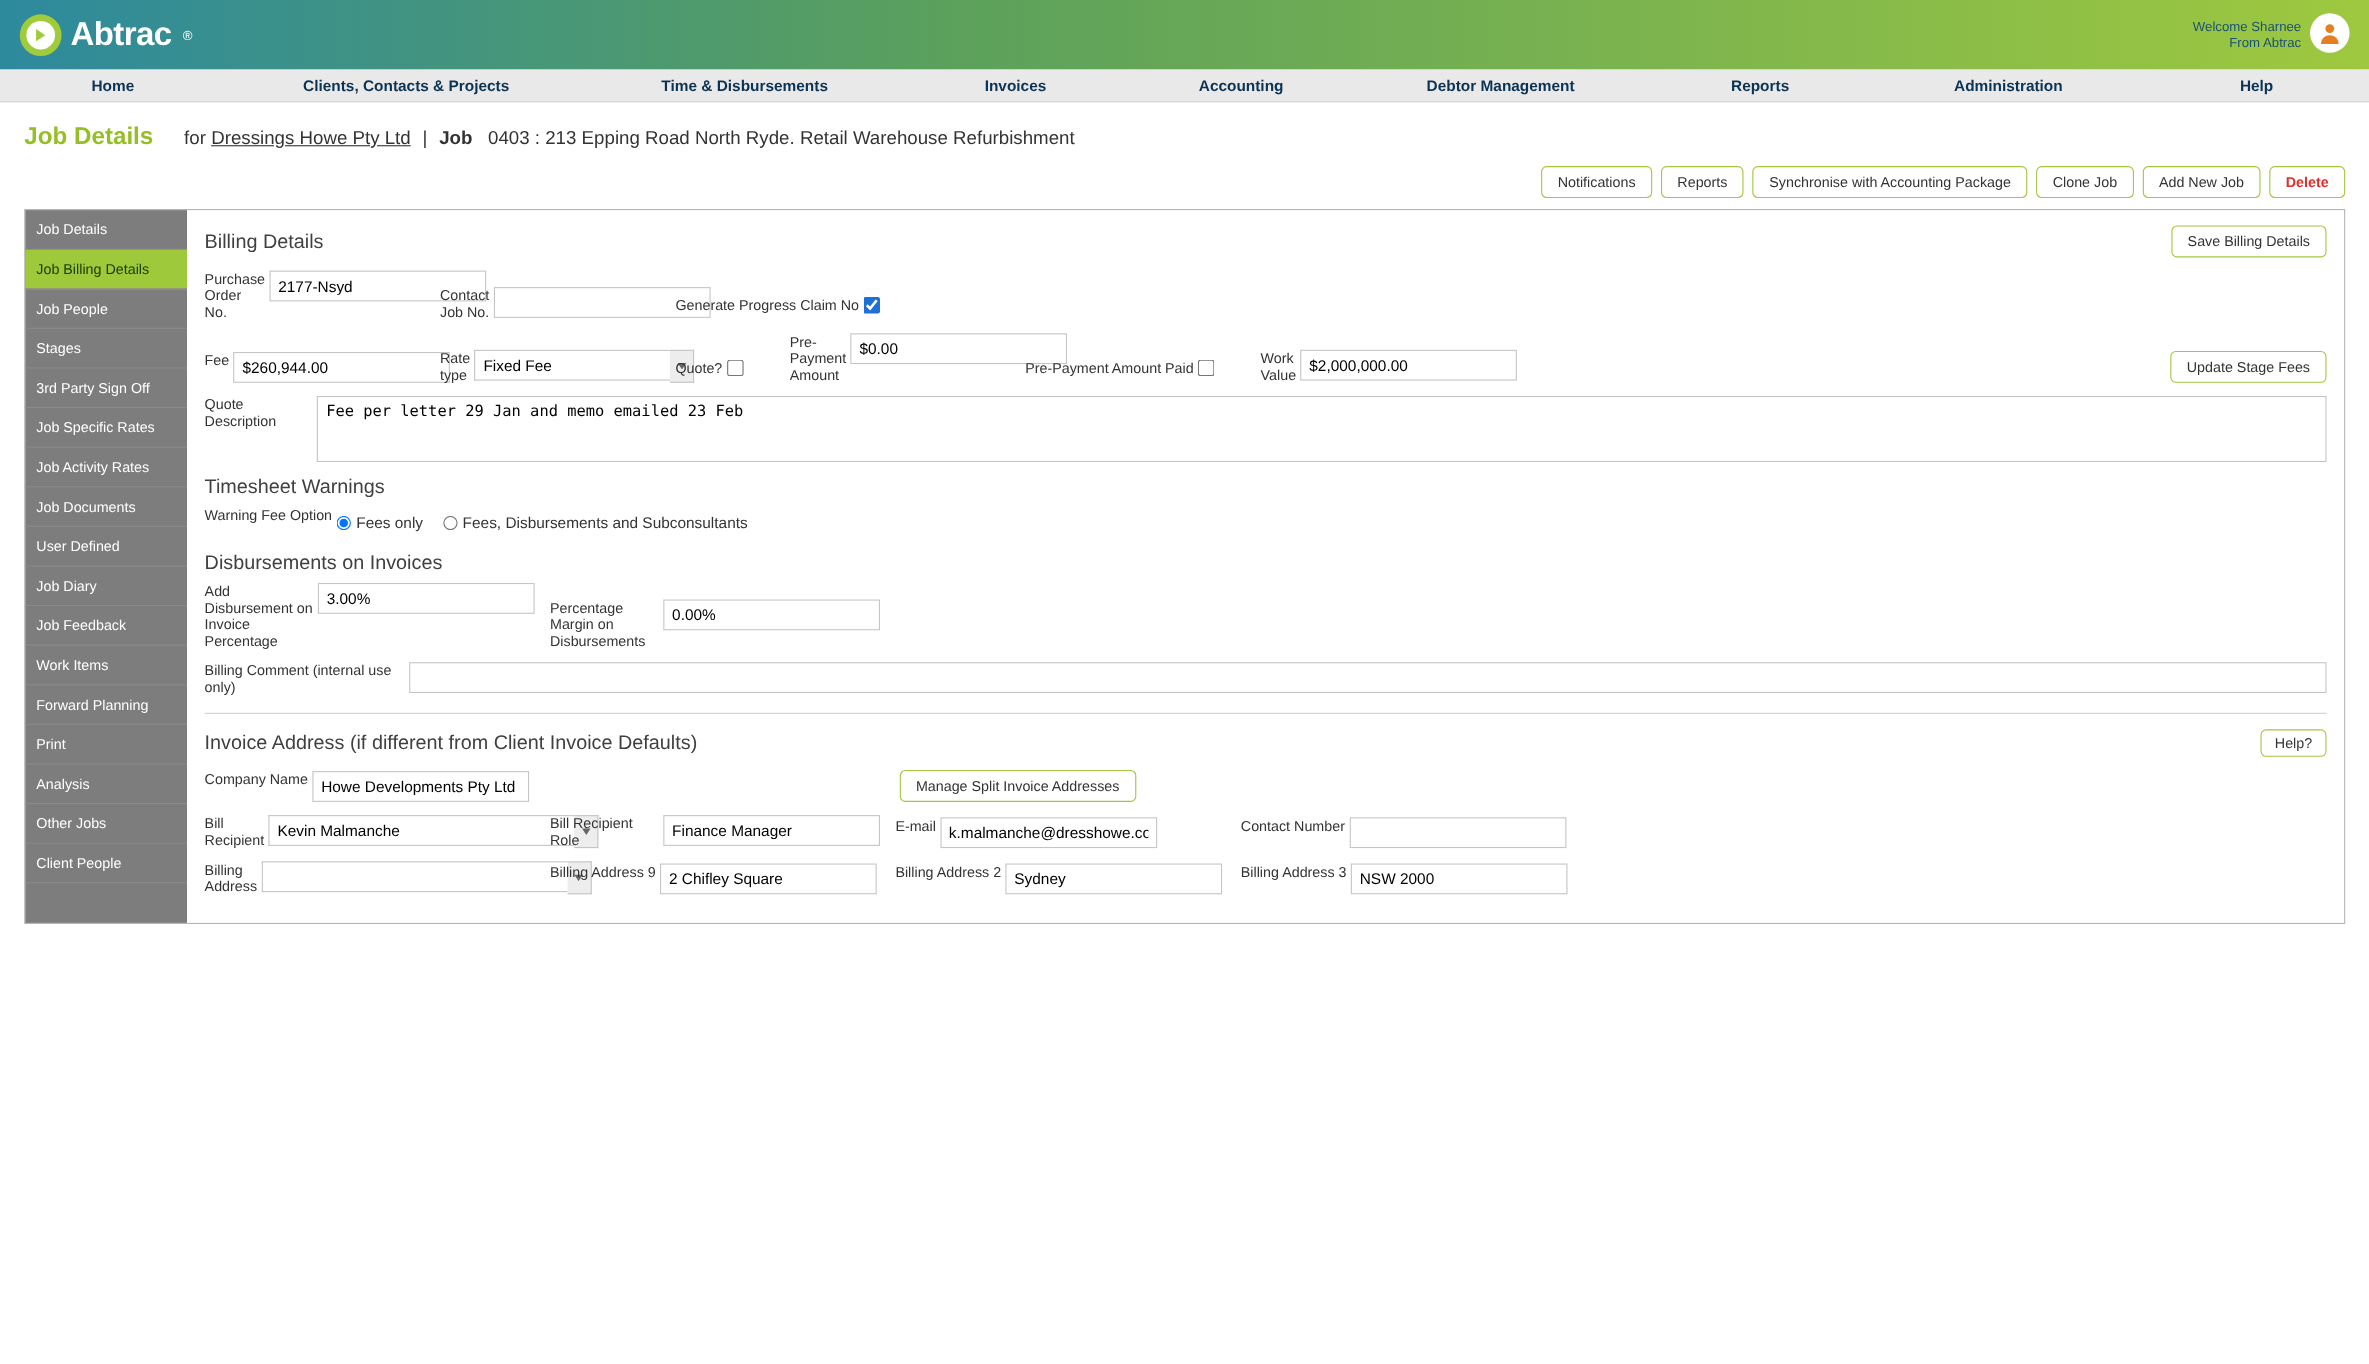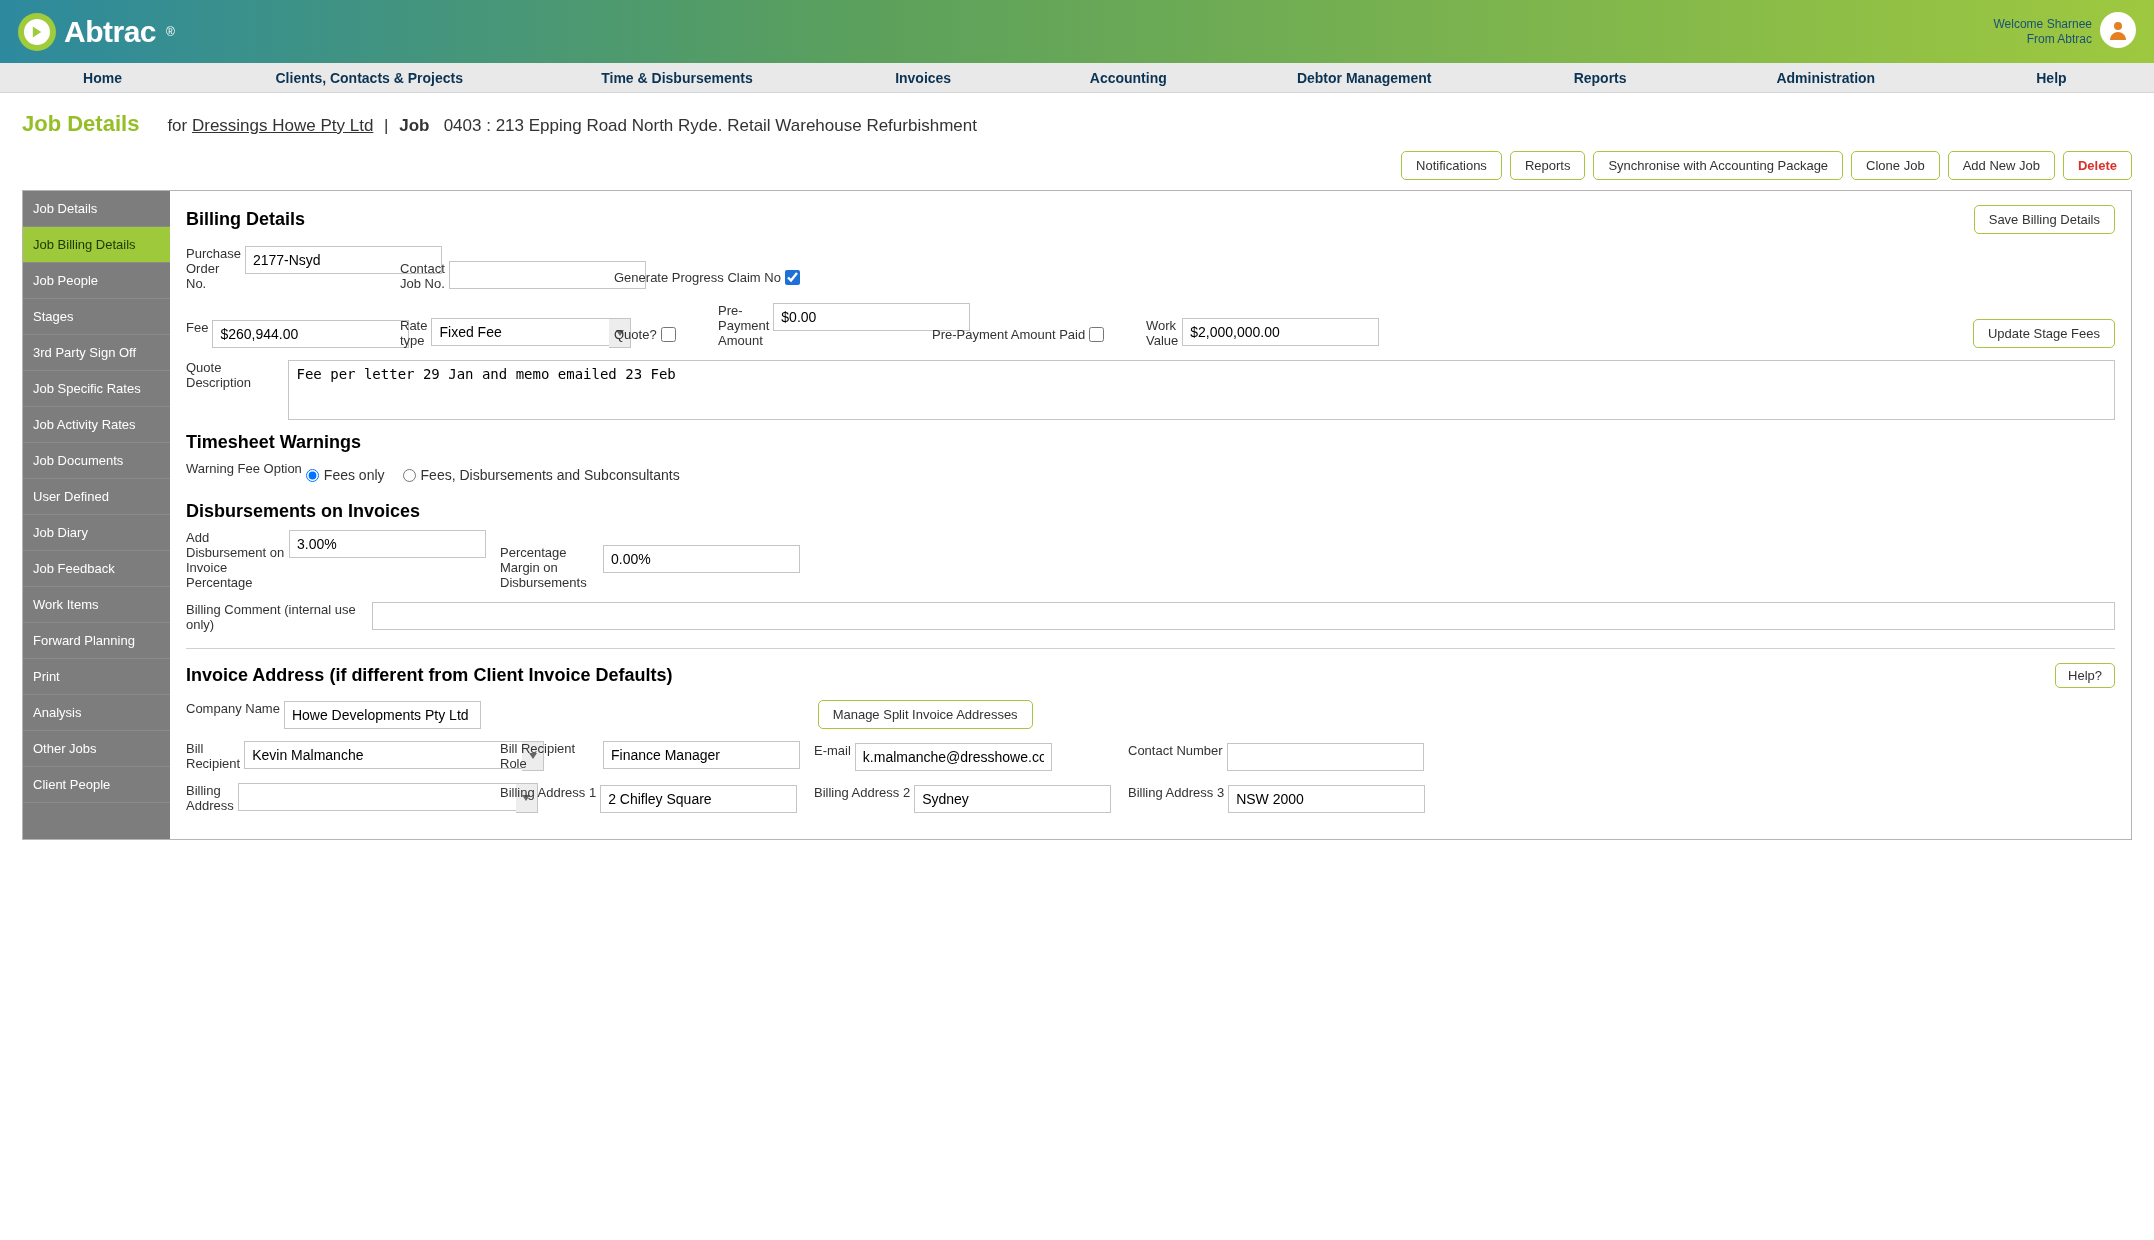--- a/index.html
+++ b/index.html
@@ -106,21 +106,21 @@
 
 .content {
   flex: 1;
   padding: 14px 16px;
   overflow: auto;
 }
 .section-header {
   display: flex; align-items: center; justify-content: space-between;
   margin-bottom: 12px;
 }
-.section-title { color: #000000; font-size: 18px; font-weight: bold; }
+.section-title { color: #404040; font-size: 18px; font-weight: normal; }
 .form-row { display: flex; gap: 14px; margin-bottom: 12px; align-items: flex-end; }
 .form-group { display: flex; flex-direction: row; gap: 4px; }
 .form-label { font-size: 13px; color: #333; }
 .input, .select {
   border: 1px solid #c5c5c5;
   padding: 5px 7px;
   font-size: 14px;
   background: #fff;
   height: 28px;
 }
@@ -377,21 +377,21 @@
         <div class="select-wrap">
           <input class="input" style="width: 278px; border-right: none;">
           <div class="select-btn">
               <svg width="8" height="6" viewBox="0 0 8 6">
                 <path d="M0 0 L8 0 L4 6 Z" fill="#666"></path>
               </svg>
             </div>
         </div>
       </div>
       <div class="form-group" style="width:300px">
-        <label class="form-label">Billing Address 1</label>
+        <label class="form-label">Billing Address 9</label>
         <input class="input" value="2 Chifley Square" style="">
       </div>
       <div class="form-group" style="width:300px">
         <label class="form-label">Billing Address 2</label>
         <input class="input" value="Sydney" style="">
       </div>
       <div class="form-group" style="width:300px">
         <label class="form-label">Billing Address 3</label>
         <input class="input" value="NSW 2000" style="">
       </div>

